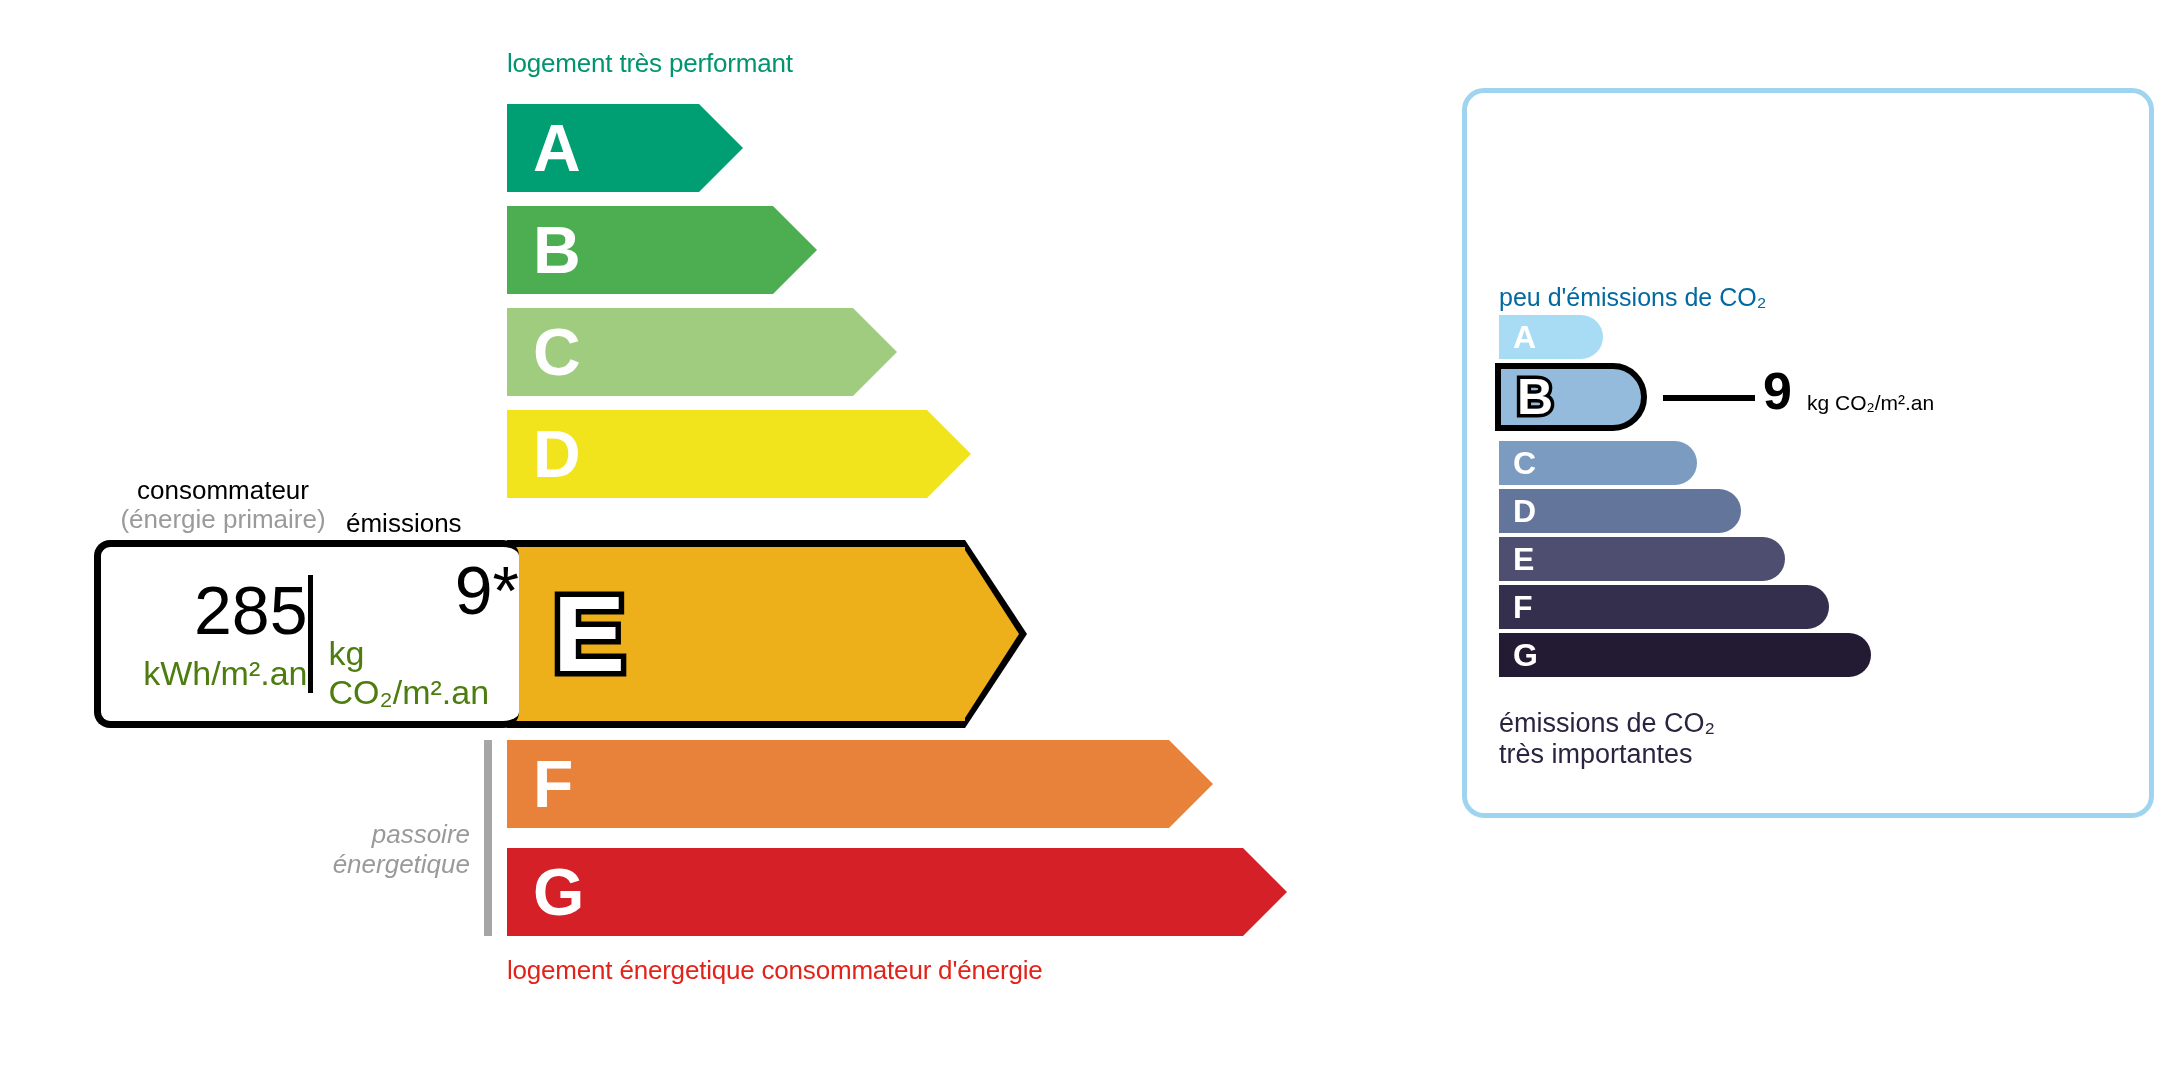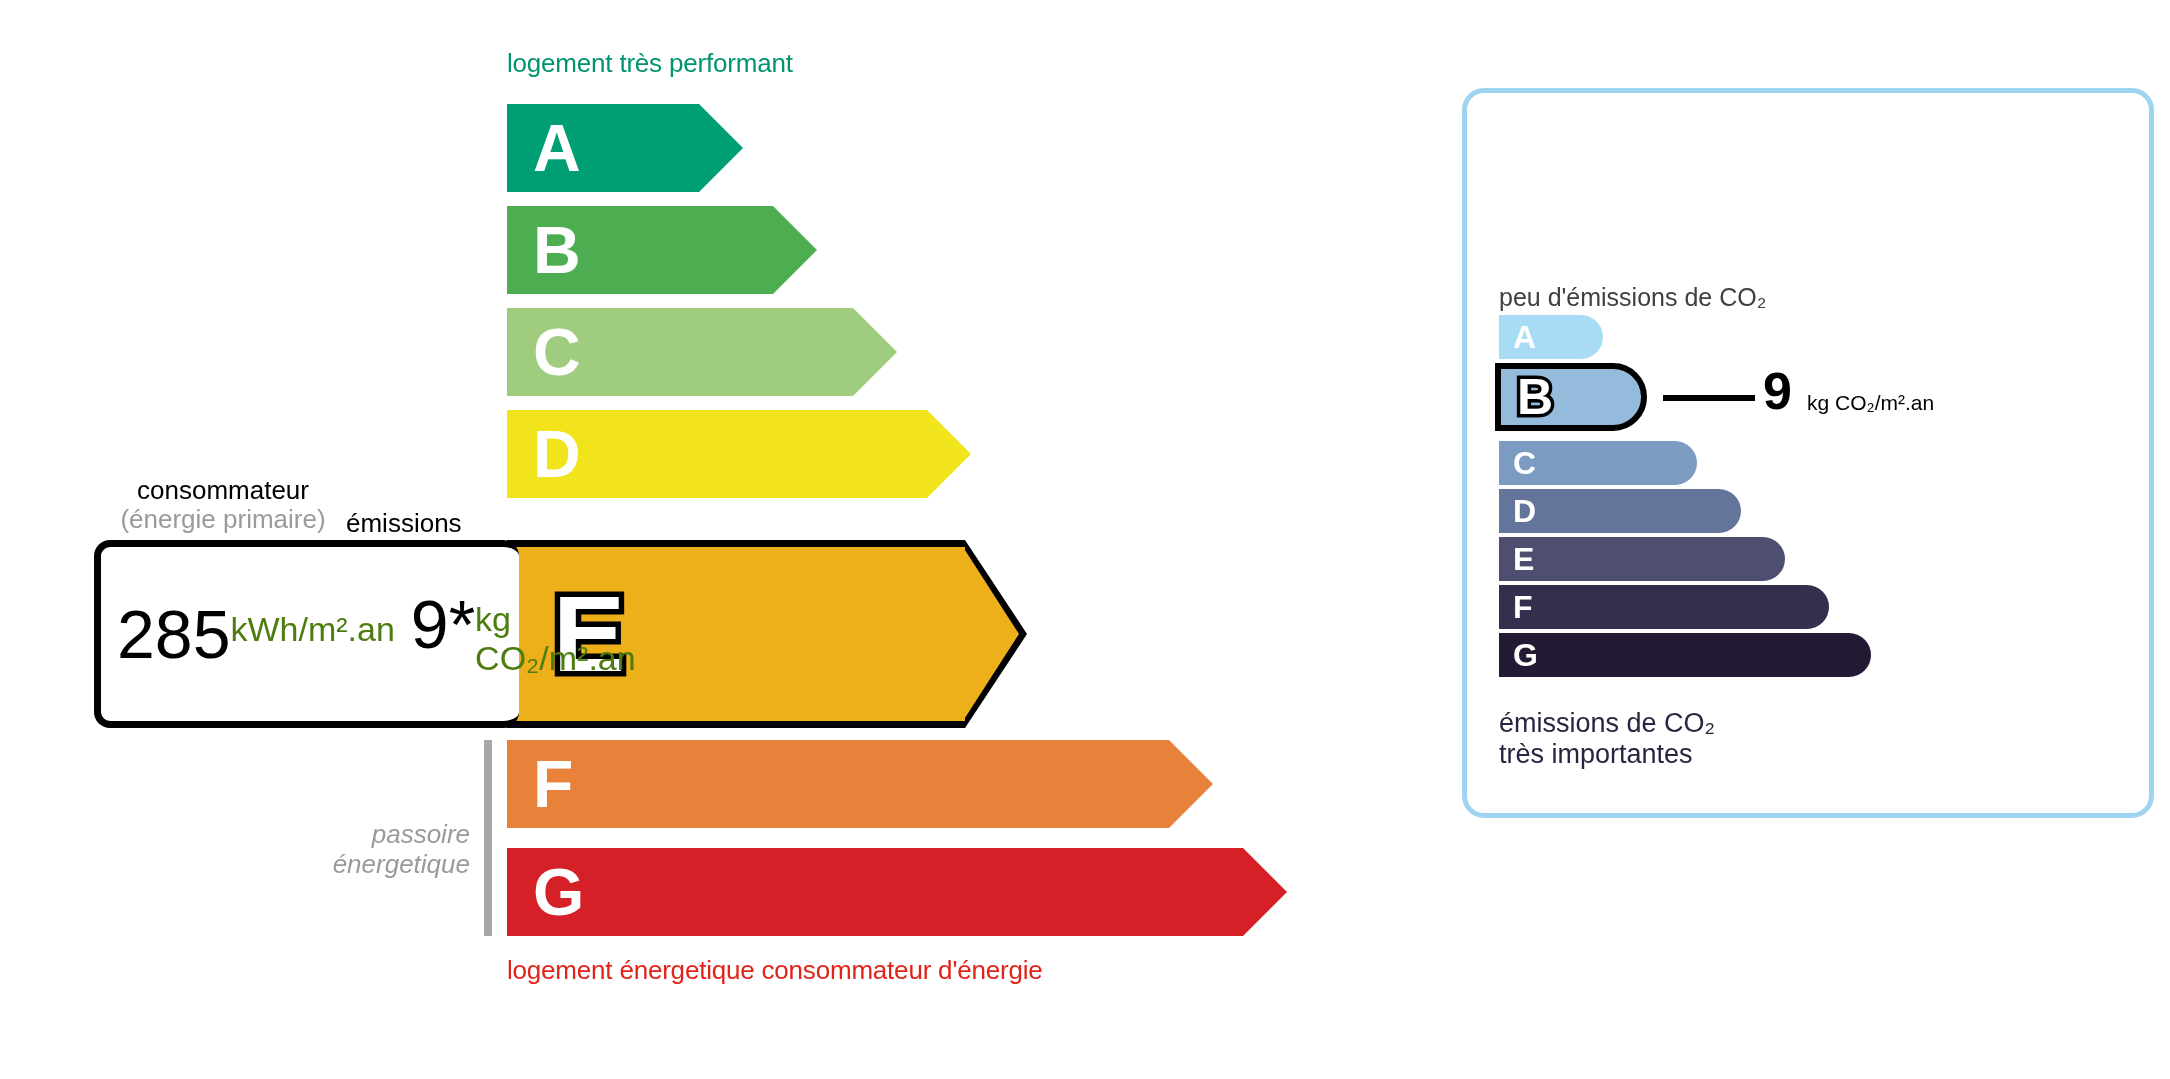--- a/index.html
+++ b/index.html
@@ -61,21 +61,21 @@
   }
 
   
   #valuebox {
     position:absolute; left:50px; top:540px; width:425px; height:188px;
     background:#ffffff; border:7px solid #000; border-radius:16px;
     border-right:none;
     display:flex; align-items:center; z-index:5;
   }
   #valuebox .cell {
-    flex:1; display:flex; flex-direction:row; align-items:flex-start; justify-content:center;padding-left:16px;
+    flex:1; display:flex; flex-direction:column; align-items:flex-end; justify-content:center;padding-left:16px;
   }
   #valuebox .big  { font-size:68px; color:#000; line-height:1; }
   #valuebox .unit { font-size:34px; color:#4d7c0f; margin-top:10px; }
   #valuebox .vsep { width:5px; height:118px; background:#000; }
 
   .cap-conso {
     position:absolute; left:64px; top:476px; width:230px;
     text-align:center; font-size:26px; color:#000; line-height:1.12;
   }
   .cap-conso .sub { color:#9A9A9A; }
@@ -99,21 +99,21 @@
     position:absolute; left:1462px; top:88px; width:692px; height:730px;
     background:#ffffff; border:5px solid #9ED4F0; border-radius:22px;
   }
   #co2title {
     position:absolute; left:32px; top:28px;
     font-size:31px; font-weight:bold; color:#000; line-height:1.15;
     white-space:pre-line;
   }
   #co2-top-label {
     position:absolute; left:32px; top:190px;
-    font-size:25px; color:#404040;
+    font-size:25px; color:#0369a1;
   }
   #co2-bottom-label {
     position:absolute; left:32px; top:615px;
     font-size:27px; color:#2B2340; line-height:1.15; white-space:pre-line;
   }
 
   .crow { position:absolute; left:32px; height:44px; border-radius:0 22px 22px 0; }
   .cletter {
     position:absolute; left:14px; top:50%; transform:translateY(-50%);
     font-size:32px; font-weight:bold; color:#ffffff; line-height:1;

